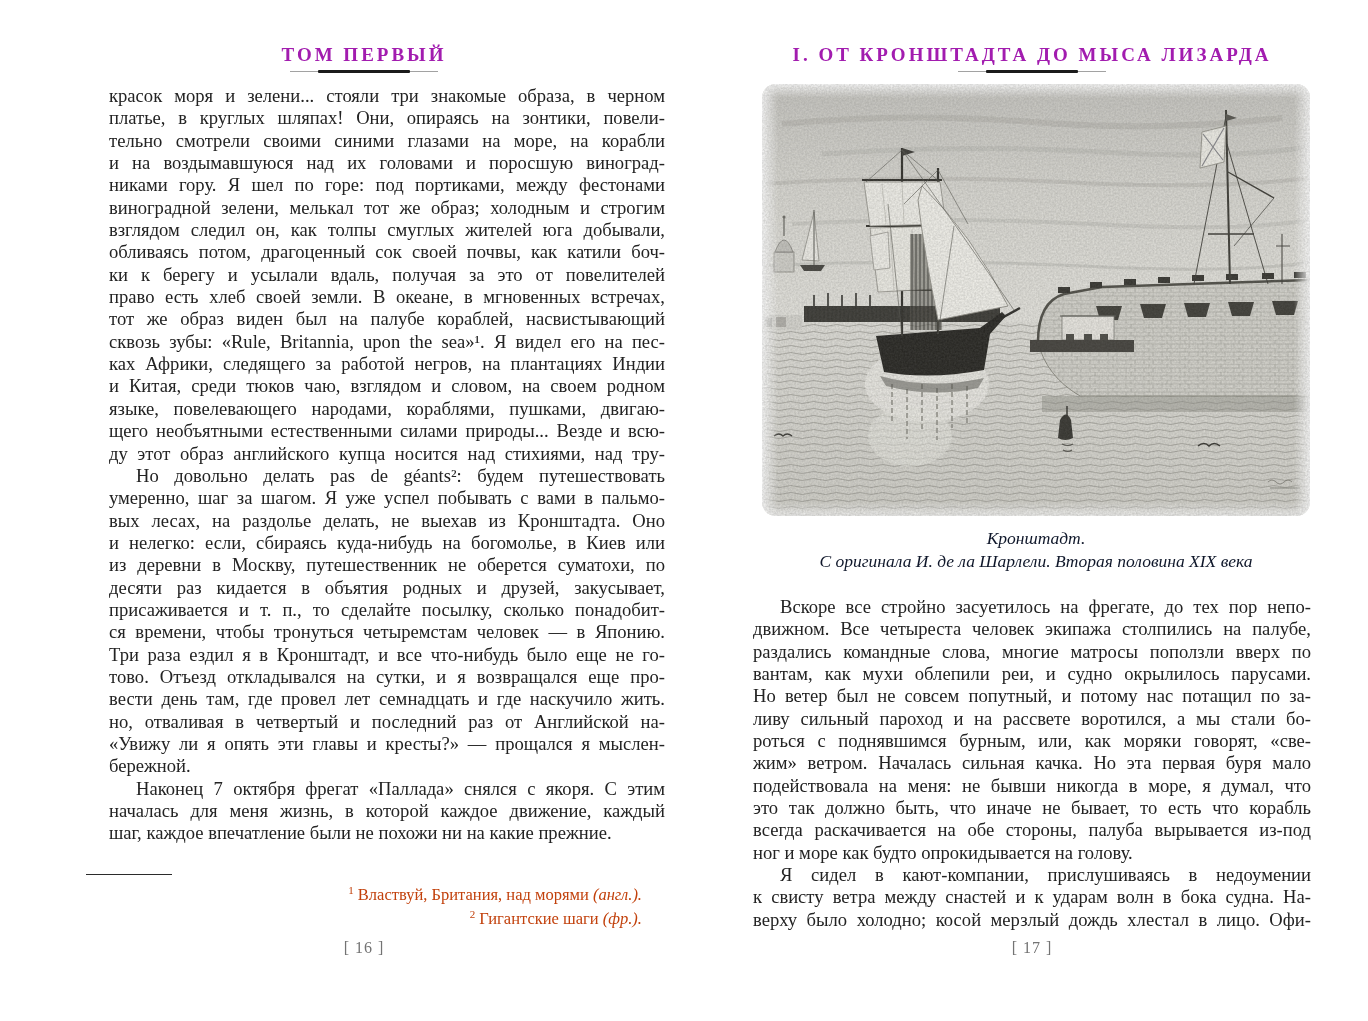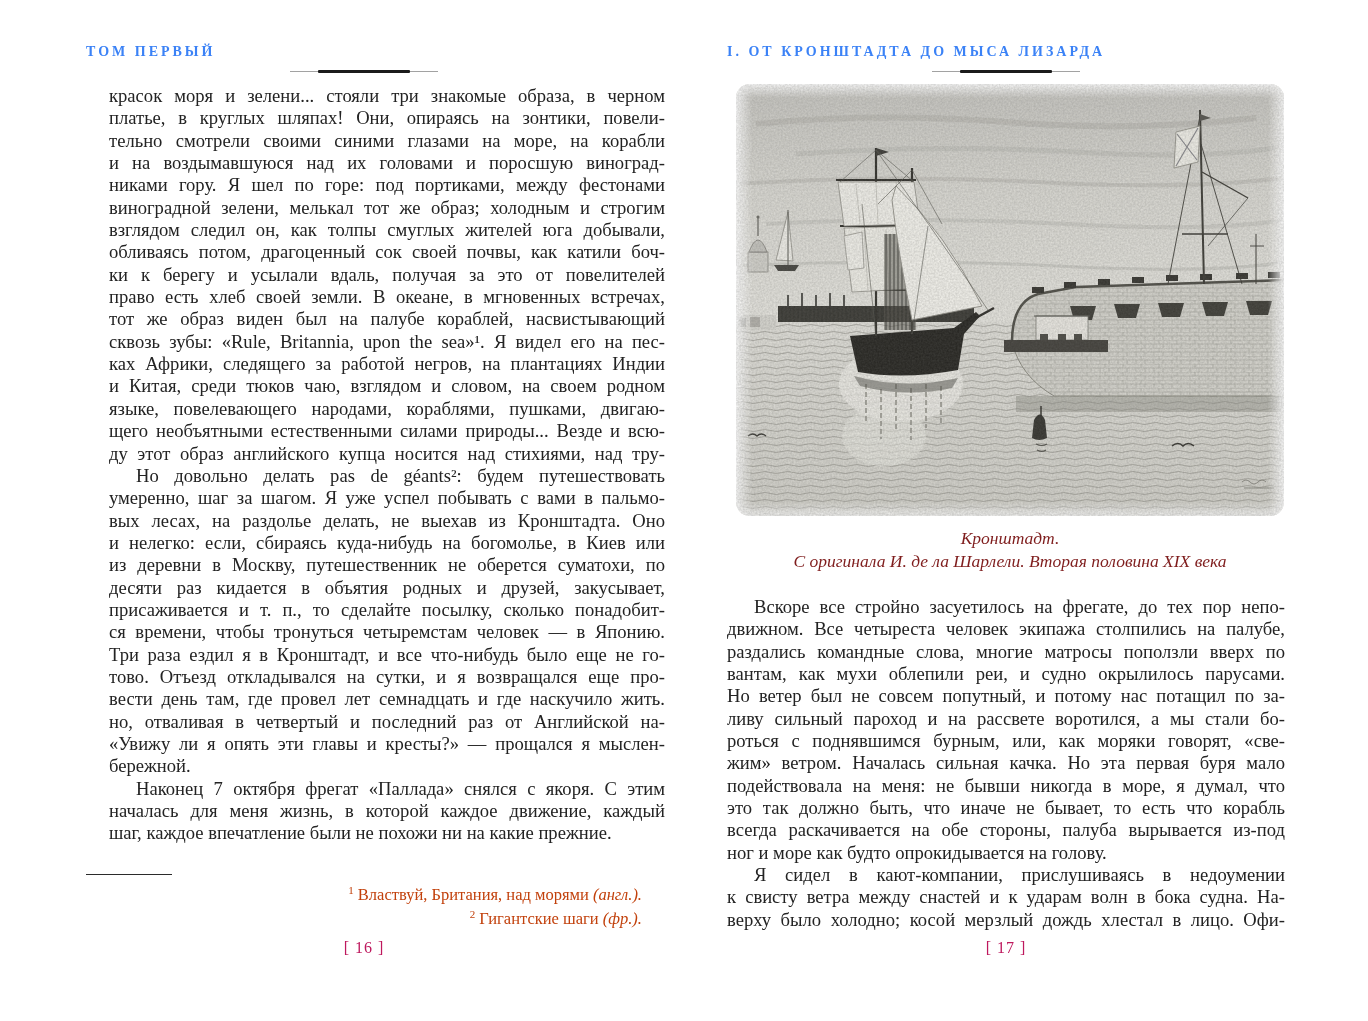--- a/index.html
+++ b/index.html
@@ -1,48 +1,48 @@
 <!DOCTYPE html>
 <html><head>
 <meta charset="utf-8">
 <style>
   html,body{margin:0;padding:0;background:#fff;}
   .book{position:relative;width:1368px;height:1021px;background:#ffffff;overflow:hidden;
         font-family:"Liberation Serif","DejaVu Serif",serif;color:#222;}
   .page{position:absolute;top:0;height:1021px;}
   .page-left{left:86px;width:556px;}
-  .page-right{left:727px;width:558px;}
-
-  .running-head{position:absolute;top:44px;left:0;width:100%;
-      font-size:14px;font-weight:700;letter-spacing:3px;color:#3b82f6;white-space:nowrap;}
+  .page-right{left:753px;width:558px;}
+
+  .running-head{position:absolute;top:44px;left:0;width:100%;text-align:center;
+      font-size:19px;font-weight:700;letter-spacing:3px;color:#a21caf;white-space:nowrap;}
   .head-rule{position:absolute;top:70px;left:50%;transform:translateX(-50%);width:148px;height:3px;}
   .head-rule::before{content:"";position:absolute;top:1px;left:0;right:0;height:1px;background:#a2a2a2;}
   .head-rule::after{content:"";position:absolute;top:0;left:50%;transform:translateX(-50%);
       width:92px;height:3px;background:#1b1b1b;border-radius:1px;}
 
   .text-block{position:absolute;left:0;width:100%;font-size:18.6px;line-height:22.34px;color:#232323;}
   .page-left  .text-block{top:85px;margin-left:23px;}
   .page-right .text-block{top:596px;}
   .line{text-align:justify;text-align-last:justify;}
   .line.end{text-align-last:left;}
   .line.ind{text-indent:27px;}
 
   .footnotes{position:absolute;top:874px;left:0;width:100%;font-size:16.5px;line-height:23.5px;color:#c2410c;text-align:right;}
   .fn-rule{width:86px;border-top:1.6px solid #2b2b2b;margin:0 0 8px 0;}
   .fn{padding-left:27px;}
   .fn sup{font-size:11px;line-height:0;}
   .fn i{font-style:italic;}
 
   .folio{position:absolute;top:939px;left:0;width:100%;text-align:center;
-      font-size:16px;letter-spacing:1px;color:#be185d;}
+      font-size:16px;letter-spacing:1px;color:#737373;}
 
   figure.plate{position:absolute;top:84px;left:9px;width:548px;margin:0;}
   figure.plate svg{display:block;}
   figcaption{margin-top:11px;text-align:center;font-style:italic;
-      font-size:17.5px;line-height:23px;color:#7f1d1d;}
+      font-size:17.5px;line-height:23px;color:#0f172a;}
 </style>
 </head>
 <body>
 
 <div class="book">
 
   <section class="page page-left">
     <div class="running-head">ТОМ ПЕРВЫЙ</div>
     <div class="head-rule"></div>
 

